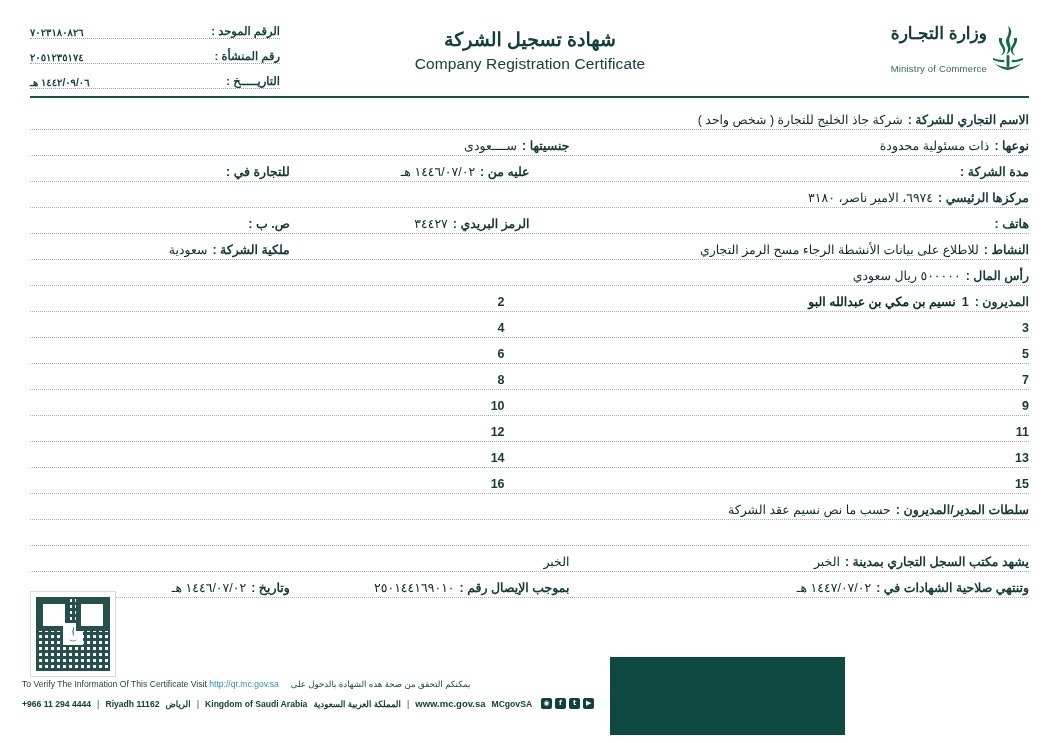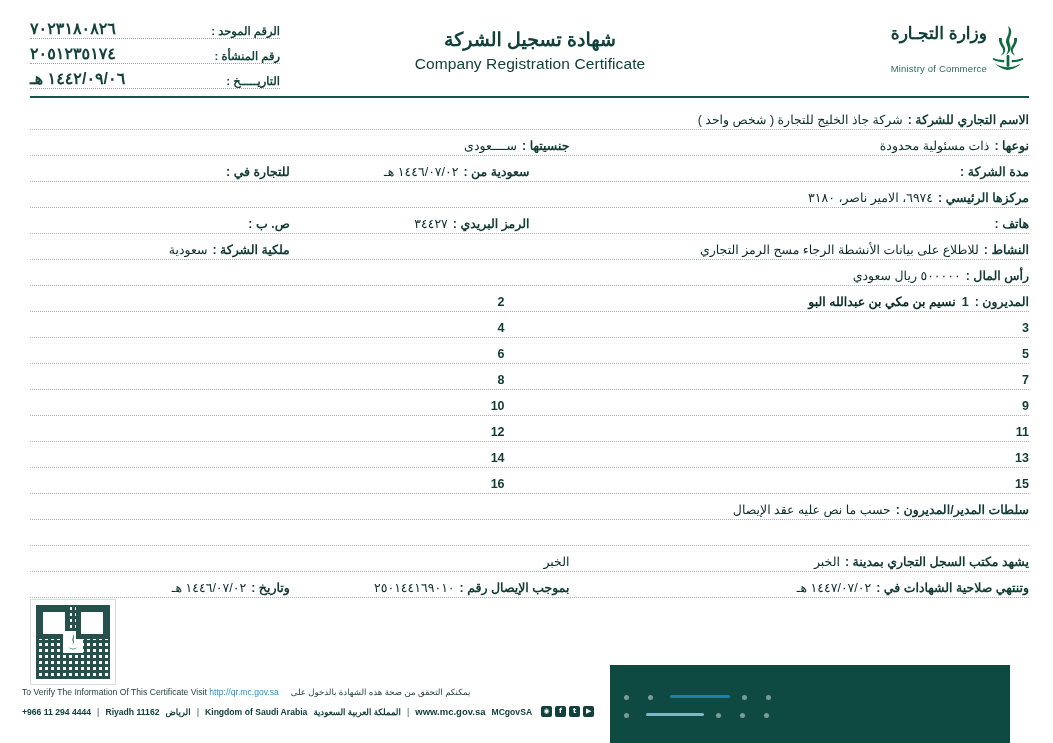--- a/index.html
+++ b/index.html
@@ -32,21 +32,21 @@
     display: flex; align-items: flex-end; justify-content: space-between;
     height: 21px;
     border-bottom: 1px dotted #9aa3a1;
     margin-bottom: 4px;
   }
   .meta-label {
     font-size: 11.5px; color: #14423c; font-weight: bold;
     white-space: nowrap; letter-spacing: .2px;
   }
   .meta-value {
-    font-size: 16px; color: #14423c; font-weight: bold;
+    font-size: 10px; color: #14423c; font-weight: bold;
     white-space: nowrap; direction: rtl;
   }
 
   .hdr-title {
     position: absolute; left: 330px; top: 28px; width: 400px;
     text-align: center;
   }
   .hdr-title .ar {
     font-size: 19px; font-weight: bold; color: #12403a;
     direction: rtl; letter-spacing: .3px;
@@ -117,21 +117,21 @@
     border-bottom: 1px dotted #a9b2b0;
     direction: rtl;
   }
   .mgr-a { position: absolute; right: 0; bottom: 2px; display: flex; gap: 6px; align-items: flex-end;}
   .mgr-b { position: absolute; right: 52.5%; bottom: 2px; display: flex; gap: 6px; align-items: flex-end;}
   .mgr-idx { font-size: 12.5px; color: #123b35; font-weight: bold; }
   .mgr-name { font-size: 12.5px; color: #0c2c27; font-weight: bold; margin-left: 40px; }
 
   
   .footer {
-    position: absolute; left: 0; bottom: 0; width: 1010px; height: 78px;
+    position: absolute; left: 0; bottom: 8px; width: 845px; height: 78px;
     background: #0f4a42;
   }
   .footer-left {
     position: absolute; left: 0; bottom: 0; width: 610px; height: 78px;
     background: #ffffff;
   }
   .qr-box {
     position: absolute; left: 30px; bottom: 58px;
     width: 86px; height: 86px;
     background: #ffffff;
@@ -266,21 +266,21 @@
         <span class="lbl">جنسيتها :</span>
         <span class="val">ســــعودى</span>
       </div>
     </div>
 
     <div class="row">
       <div class="fld at-right">
         <span class="lbl">مدة الشركة :</span>
       </div>
       <div class="fld at-mid2">
-        <span class="lbl">سعودية من :</span>
+        <span class="lbl">عليه من :</span>
         <span class="val">١٤٤٦/٠٧/٠٢ هـ</span>
       </div>
       <div class="fld at-left">
         <span class="lbl">للتجارة في :</span>
         <span class="val"></span>
       </div>
     </div>
 
     <div class="row">
       <div class="fld at-right">
@@ -407,21 +407,21 @@
       </div>
       <div class="mgr-b">
         <span class="mgr-idx">16</span>
         <span class="mgr-name"></span>
       </div>
     </div>
 
     <div class="row">
       <div class="fld at-right">
         <span class="lbl">سلطات المدير/المديرون :</span>
-        <span class="val">حسب ما نص عليه عقد الإيصال</span>
+        <span class="val">حسب ما نص نسيم عقد الشركة</span>
       </div>
     </div>
 
     <div class="row"></div>
 
     <div class="row">
       <div class="fld at-right">
         <span class="lbl">يشهد مكتب السجل التجاري بمدينة :</span>
         <span class="val">الخبر</span>
       </div>

